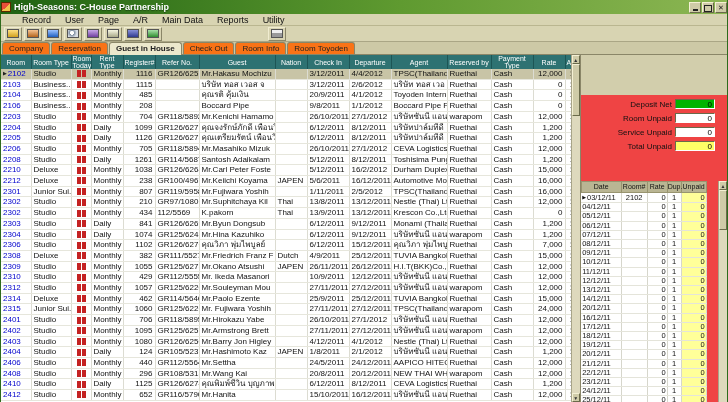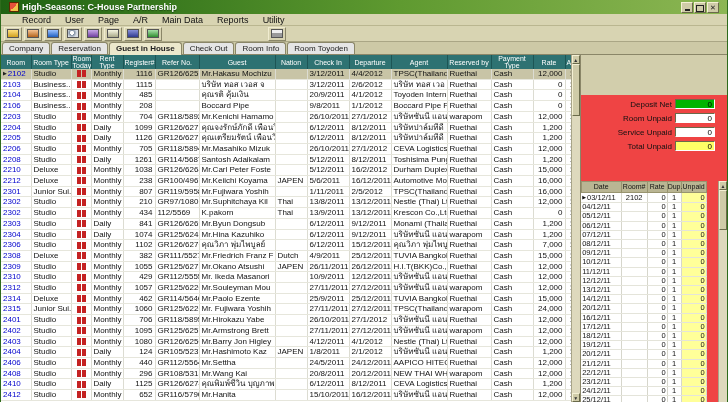--- a/index.html
+++ b/index.html
@@ -1,20 +1,20 @@
 <!DOCTYPE html>
 <html><head>
 <meta charset="utf-8">
 <style>
   * { margin:0; padding:0; box-sizing:border-box; }
   body { width:728px; height:402px; overflow:hidden; font-family:"Liberation Sans", sans-serif; background:#d2ceac; }
   .window { width:728px; height:402px; position:relative; background:#d2ceac; border-left:1px solid #2e6b1c; border-right:1px solid #2e6b1c; }
 
   
-  .titlebar { height:14px; background:linear-gradient(to right,#1f6212,#5f9a30 55%,#8cb653); display:flex; align-items:center; padding:0 8px; }
+  .titlebar { height:14px; background:linear-gradient(to right,#1f6212,#5f9a30 55%,#8cb653); display:flex; align-items:center; padding:0 0; }
   .title-text { color:#ffffff; font-size:9px; font-weight:bold; text-shadow:0 1px 1px #1a4a10; white-space:nowrap; }
   .app-icon { width:10px; height:10px; margin-right:3px; border:1px solid #5a2a00; background:linear-gradient(135deg,#e8503a 0 50%,#f0c24a 50% 100%); }
   .win-buttons { margin-left:auto; display:flex; gap:1px; }
   .win-btn { width:12px; height:11px; background:#cfcba8; border:1px solid; border-color:#f4f0d4 #6a6a4a #6a6a4a #f4f0d4; position:relative; }
   .wb-min::after { content:""; display:block; width:5px; height:2px; background:#222; margin:6px auto 0; }
   .wb-max::after { content:""; display:block; width:6px; height:5px; border:1px solid #222; margin:2px auto 0; }
   .wb-close::after { content:"\2715"; display:block; font-size:7px; line-height:9px; text-align:center; color:#222; }
 
   
   .menubar { height:12px; display:flex; align-items:center; background:#d8d4b2; border-bottom:1px solid #bab690; font-size:9px; color:#111;padding-left:14px; }
@@ -30,21 +30,21 @@
   .folio-icon    { background:linear-gradient(#9cc2ff,#2060c0); }
   .search-icon   { background:radial-gradient(circle at 40% 40%,#ffffff 25%,#7d8da0 30%,#d7dde5 65%); }
   .room-move-icon{ background:linear-gradient(#c8a8e8,#7040a0); }
   .posting-icon  { background:linear-gradient(#f5f5e2,#a8a888); }
   .night-audit-icon { background:linear-gradient(#8890d8,#303a90); }
   .refresh-icon  { background:linear-gradient(#a8e0a8,#2f8f2f); }
   .print-icon    { background:linear-gradient(#f0f0f0 0 40%,#9a9a9a 40% 100%); }
 
   
   .tabstrip { height:13px; display:flex; align-items:flex-end; padding-left:1px; background:#cdc9a6; border-bottom:1px solid #8a8668; }
-  .tab { font-size:8px; line-height:11px; padding:0 6px; margin-right:1px; background:#e5e5e5; color:#222;
+  .tab { font-size:8px; line-height:11px; padding:0 6px; margin-right:1px; background:#f97316; color:#222;
          border:1px solid #8a8668; border-bottom:none; border-radius:3px 3px 0 0; }
   .tab.active { background:#ece8cc; font-weight:bold; position:relative; top:1px; line-height:12px; }
 
   
   .content { display:flex; height:347px; }
   .grid-area { width:594px; height:347px; position:relative; background:#fff; overflow:hidden; border-right:1px solid #8a8668; }
 
   table.grid { border-collapse:collapse; table-layout:fixed; width:585px; }
   .grid th { background:#2e7272; color:#fff; font-weight:normal; font-size:7px; line-height:7px; height:14px; padding:0 1px;
              border-right:1px solid #1d5555; overflow:hidden; }

